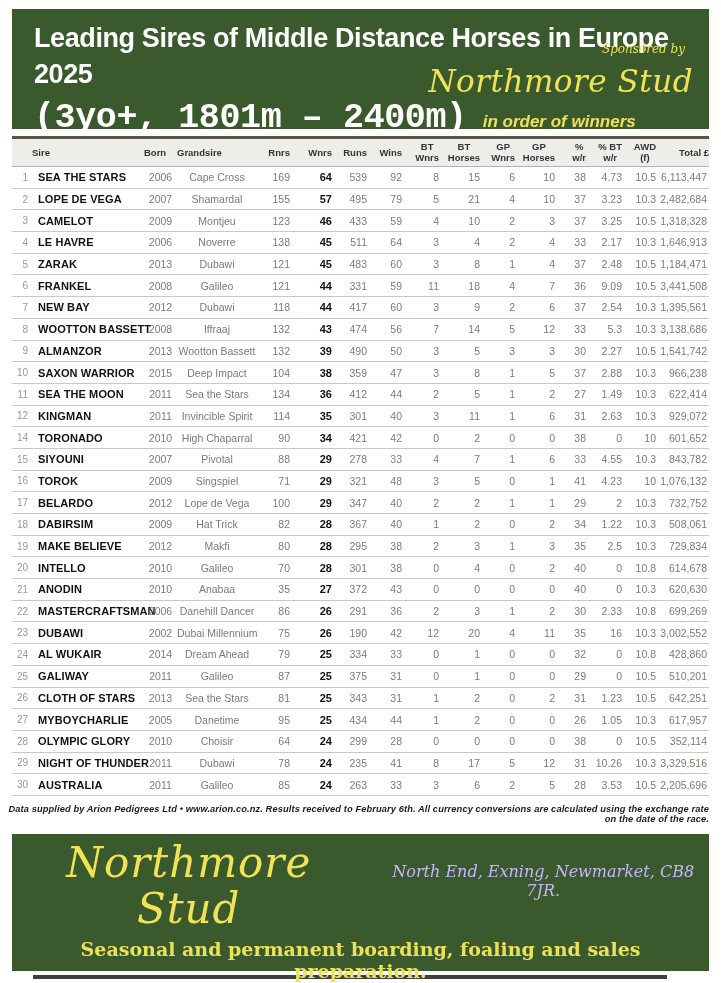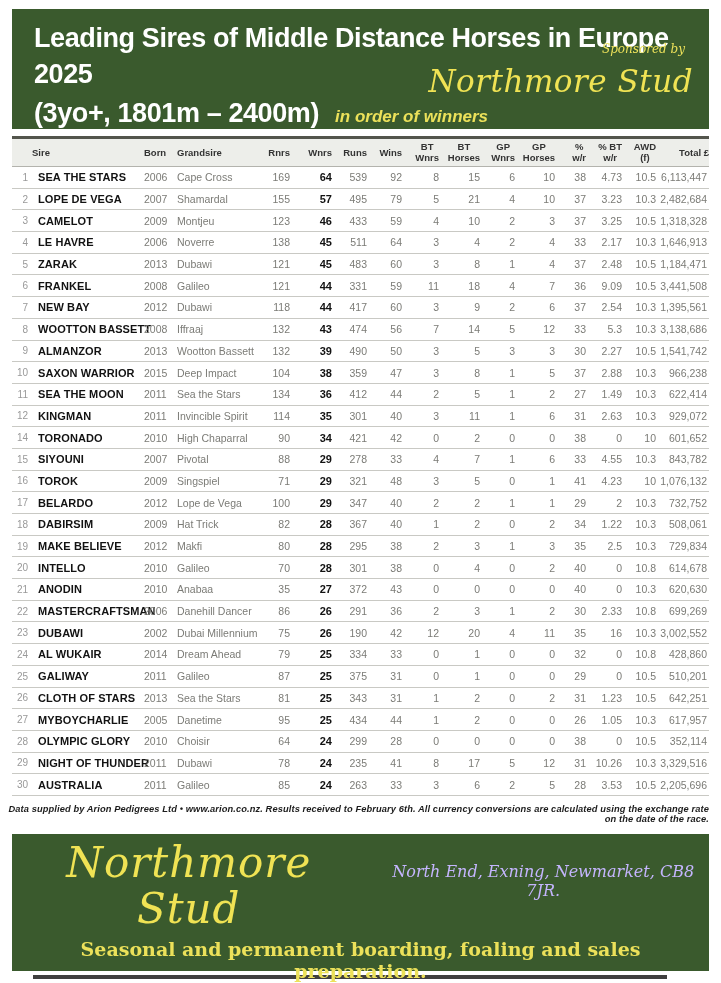--- a/index.html
+++ b/index.html
@@ -12,21 +12,21 @@
     height: 120px;
     background: #3a5a2d;
     position: relative;
     padding: 11px 0 0 22px;
     color: #fff;
   }
   .banner .title1 {
     font-size: 27px; font-weight: bold; letter-spacing: -0.4px; line-height: 1.35;
   }
   .banner .line2 { display: flex; align-items: baseline; margin-top: 5px; }
-  .banner .title2 { font-size: 27px; font-weight: bold; letter-spacing: -0.4px; }
+  .banner .title2 { font-size: 35px; font-weight: bold; letter-spacing: -0.4px; font-family: Liberation Mono, monospace; }
   .banner .subtitle {
     font-size: 17px; font-weight: bold; font-style: italic;
     color: #ece15a; margin-left: 16px;
   }
   .banner .sponsored-by {
     position: absolute; right: 24px; top: 33px;
     font-family: "DejaVu Serif", serif; font-style: italic;
     font-size: 12px; color: #ece15a;
   }
   .banner .sponsor-name {
@@ -53,21 +53,21 @@
   tbody td {
     height: 21.7px;
     font-size: 10.5px; color: #7b7b76;
     vertical-align: middle;
     white-space: nowrap;
     padding: 0;
   }
   tbody tr { border-bottom: 1px solid #c9c9c4; }
   td.c-rank { text-align: right; color: #999; font-size: 10px; padding-right: 4px; }
   td.c-sire { text-align: left; padding-left: 6px; font-weight: bold; color: #121212; font-size: 11px; letter-spacing: 0.1px; }
-  td.c-left { text-align: left; }
+  td.c-left { text-align: center; }
   td.c-num { text-align: right; }
   td.c-wnrs { text-align: right; font-weight: bold; color: #121212; font-size: 11px; }
   td.c-total { text-align: right; padding-right: 2px; }
 
   
   .footnote {
     margin: 8px 12px 0 0;
     text-align: right;
     font-size: 9.3px; font-weight: bold; font-style: italic;
     color: #1c1c1c; letter-spacing: 0.1px;

